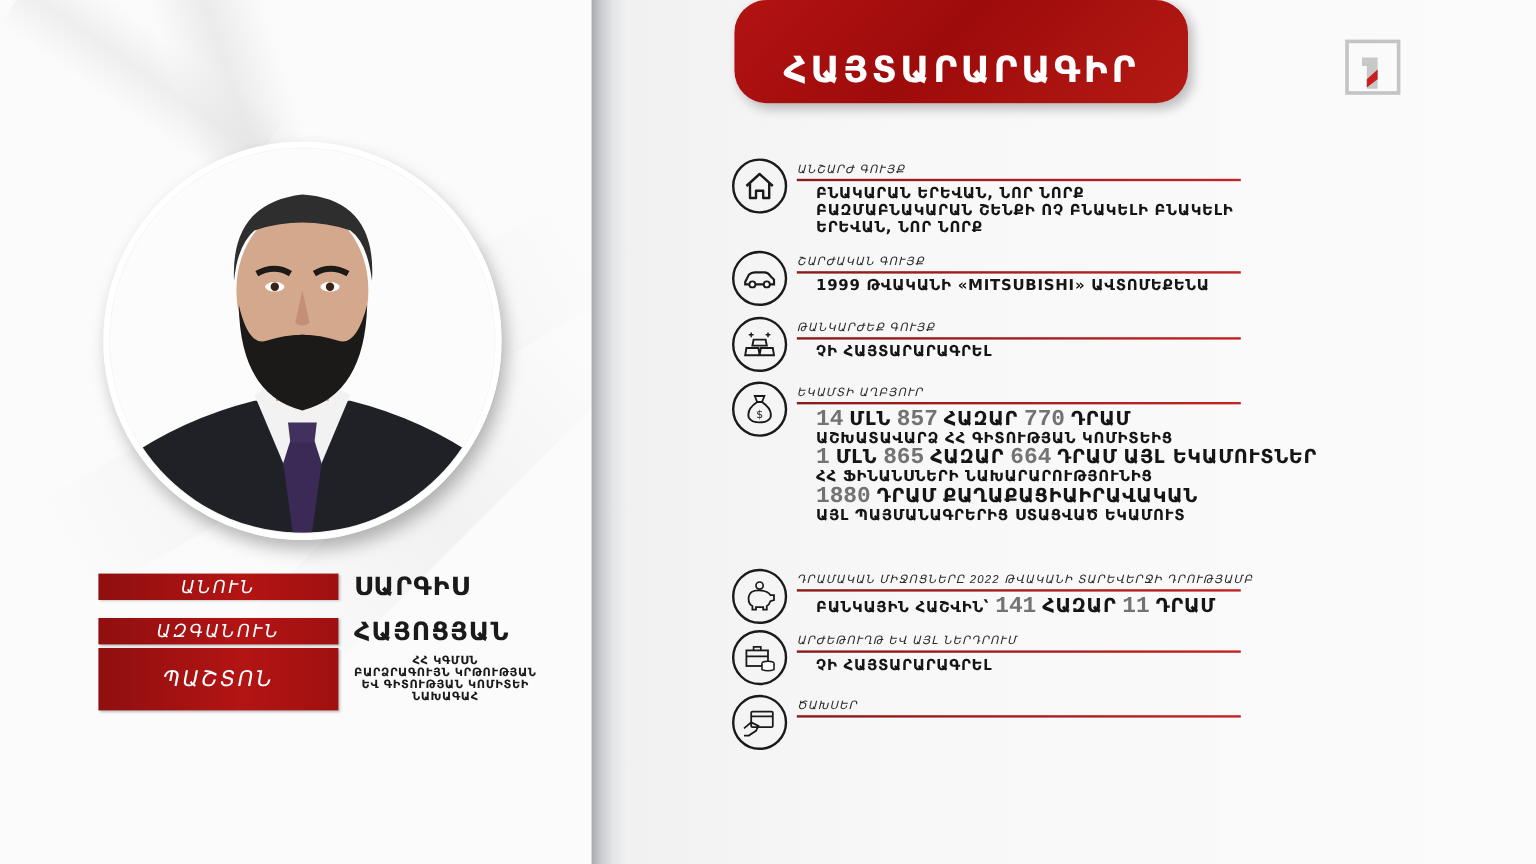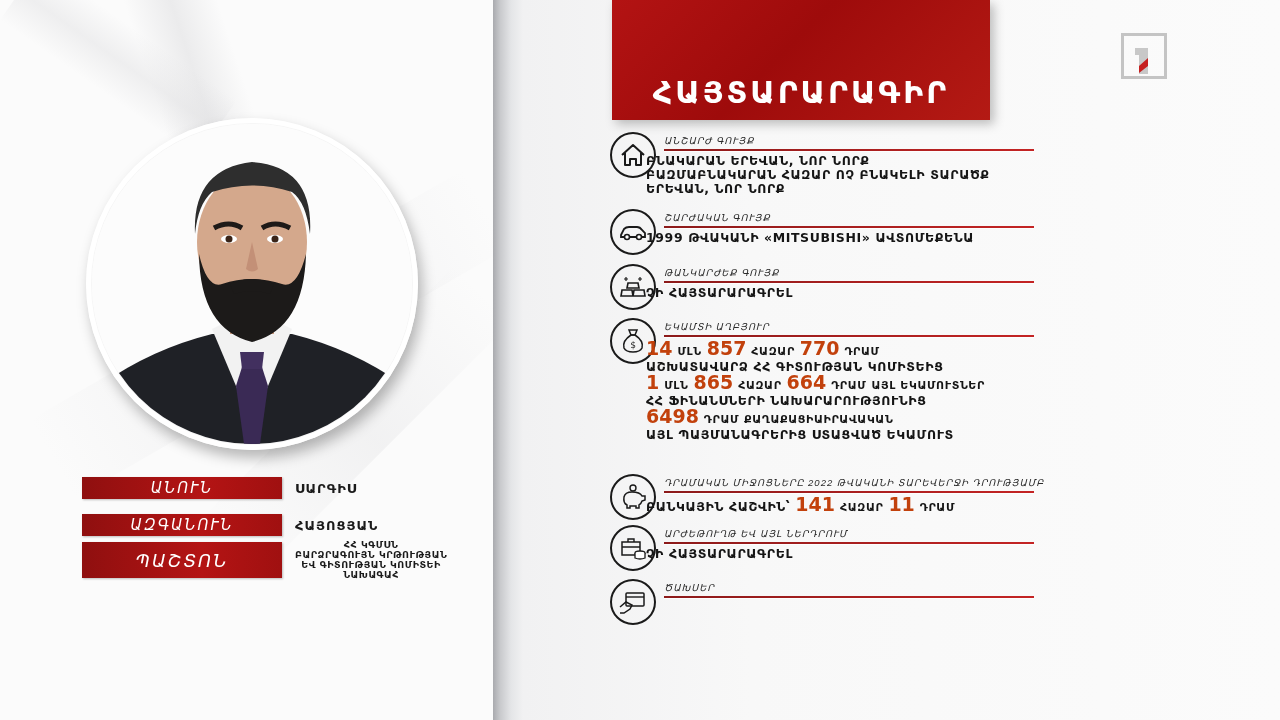--- a/index.html
+++ b/index.html
@@ -42,32 +42,33 @@
   .info-row { position: absolute; left: 82px; display: flex; align-items: center; }
   .info-label {
     background: linear-gradient(90deg, #8f0f0f 0%, #b41414 60%, #a01010 100%);
     color: #ffffff; font-style: italic; font-family: "DejaVu Sans", sans-serif;
     font-size: 15px; letter-spacing: 2px; text-align: center;
     width: 200px; display: flex; align-items: center; justify-content: center;
     box-shadow: 1px 1px 2px rgba(0,0,0,0.25);
   }
   .info-value {
     margin-left: 13px; color: #1a1a1a; font-weight: bold;
-    font-family: "DejaVu Sans", sans-serif; font-size: 13px; letter-spacing: 1px;
+    font-family: "DejaVu Sans", sans-serif; font-size: 21px; letter-spacing: 1px;
   }
   .row-name { top: 477px; } .row-name .info-label { height: 22px; }
   .row-surname { top: 514px; } .row-surname .info-label { height: 22px; }
-  .row-position { top: 540px; } .row-position .info-label { height: 36px; font-size: 18px; }
+  .row-position { top: 540px; } .row-position .info-label { height: 52px; font-size: 18px; }
   .row-position .info-value { font-size: 9.5px; line-height: 10px; letter-spacing: 0.5px; text-align: center; }
 
   
   .title-banner {
-    position: absolute; left: 612px; top: 0; width: 378px; height: 120px;
+    position: absolute; left: 612px; top: 0; width: 378px; height: 86px;
     background: linear-gradient(135deg, #b31313 0%, #9e0b0b 45%, #b41a14 100%);
     box-shadow: 4px 4px 10px rgba(0,0,0,0.25);
+    border-radius: 27px;
   }
   .title-text {
     position: absolute; left: 0; right: 0; bottom: 10px; text-align: center;
     color: #ffffff; font-weight: bold; font-size: 30px; letter-spacing: 3px;
     font-family: "DejaVu Sans", sans-serif;
   }
 
   
   .logo {
     position: absolute; left: 1121px; top: 33px; width: 46px; height: 46px;
@@ -87,27 +88,27 @@
     position: absolute; left: 54px; top: 3px;
     font-style: italic; font-size: 9.5px; color: #2b2b2b; letter-spacing: 1px;
     font-family: Liberation Sans, sans-serif; white-space: nowrap;
   }
   .sec-line {
     position: absolute; left: 54px; top: 17px; width: 370px; height: 2px;
     background: linear-gradient(90deg, #8c1a1a, #c42424);
     box-shadow: 0 1px 0 rgba(255,255,255,0.8);
   }
   .sec-body {
-    position: absolute; left: 36px; top: 22px; width: 380px;
+    position: absolute; left: 70px; top: 22px; width: 380px;
     font-weight: bold; font-size: 12.5px; line-height: 14px; color: #151515;
     letter-spacing: 0.6px; font-family: "DejaVu Sans", sans-serif;
   }
   .sec-body .line { display: block; white-space: nowrap; }
-  .num { color: #c2410c; font-size: 19px; font-weight: bold; letter-spacing: 0; }
-  .unit { font-size: 11px; }
+  .num { color: #737373; font-size: 19px; font-weight: bold; letter-spacing: 0; font-family: Liberation Mono, monospace; }
+  .unit { font-size: 16px; }
   .big-line { line-height: 17px; }
 
   .s-real { top: 132px; }
   .s-vehicle { top: 209px; }
   .s-valuables { top: 264px; }
   .s-income { top: 318px; }
   .s-cash { top: 474px; }
   .s-securities { top: 525px; }
   .s-expenses { top: 579px; }
   .s-cash .sec-line, .s-cash .sec-label { }
@@ -190,21 +191,21 @@
 <div class="section s-real">
   <div class="icon-circle">
     <svg viewBox="0 0 30 30">
         <path d="M4 15 L15 5 L26 15 M7 13 L7 25 L12 25 L12 19 L18 19 L18 25 L23 25 L23 13" stroke="#1a1a1a" stroke-width="2" fill="none" stroke-linejoin="round"></path>
       </svg>
   </div>
   <div class="sec-label">ԱՆՇԱՐԺ ԳՈՒՅՔ</div>
   <div class="sec-line"></div>
   <div class="sec-body">
     <span class="line">ԲՆԱԿԱՐԱՆ ԵՐԵՎԱՆ, ՆՈՐ ՆՈՐՔ</span>
-    <span class="line">ԲԱԶՄԱԲՆԱԿԱՐԱՆ ՀԱԶԱՐ ՈՉ ԲՆԱԿԵԼԻ ՏԱՐԱԾՔ</span>
+    <span class="line">ԲԱԶՄԱԲՆԱԿԱՐԱՆ ՇԵՆՔԻ ՈՉ ԲՆԱԿԵԼԻ ԲՆԱԿԵԼԻ</span>
     <span class="line">ԵՐԵՎԱՆ, ՆՈՐ ՆՈՐՔ</span>
   </div>
 </div>
 
 <div class="section s-vehicle">
   <div class="icon-circle">
     <svg viewBox="0 0 30 30">
         <path d="M3 18 L6 12 Q8 10 11 10 L19 10 Q22 10 24 13 L27 16 L27 20 L3 20 Z" stroke="#1a1a1a" stroke-width="1.8" fill="none"></path>
         <circle cx="9" cy="20" r="2.5" fill="#fff" stroke="#1a1a1a" stroke-width="1.6"></circle>
         <circle cx="21" cy="20" r="2.5" fill="#fff" stroke="#1a1a1a" stroke-width="1.6"></circle>
@@ -255,21 +256,21 @@
       <span class="num">1</span>
       <span class="unit">ՄԼՆ</span>
       <span class="num">865</span>
       <span class="unit">ՀԱԶԱՐ</span>
       <span class="num">664</span>
       <span class="unit">ԴՐԱՄ</span>
       <span class="unit">ԱՅԼ ԵԿԱՄՈՒՏՆԵՐ</span>
     </span>
     <span class="line">ՀՀ ՖԻՆԱՆՍՆԵՐԻ ՆԱԽԱՐԱՐՈՒԹՅՈՒՆԻՑ</span>
     <span class="line big-line">
-      <span class="num">6498</span>
+      <span class="num">1880</span>
       <span class="unit">ԴՐԱՄ</span>
       <span class="unit">ՔԱՂԱՔԱՑԻԱԻՐԱՎԱԿԱՆ</span>
     </span>
     <span class="line">ԱՅԼ ՊԱՅՄԱՆԱԳՐԵՐԻՑ ՍՏԱՑՎԱԾ ԵԿԱՄՈՒՏ</span>
   </div>
 </div>
 
 <div class="section s-cash">
   <div class="icon-circle">
     <svg viewBox="0 0 30 30">

